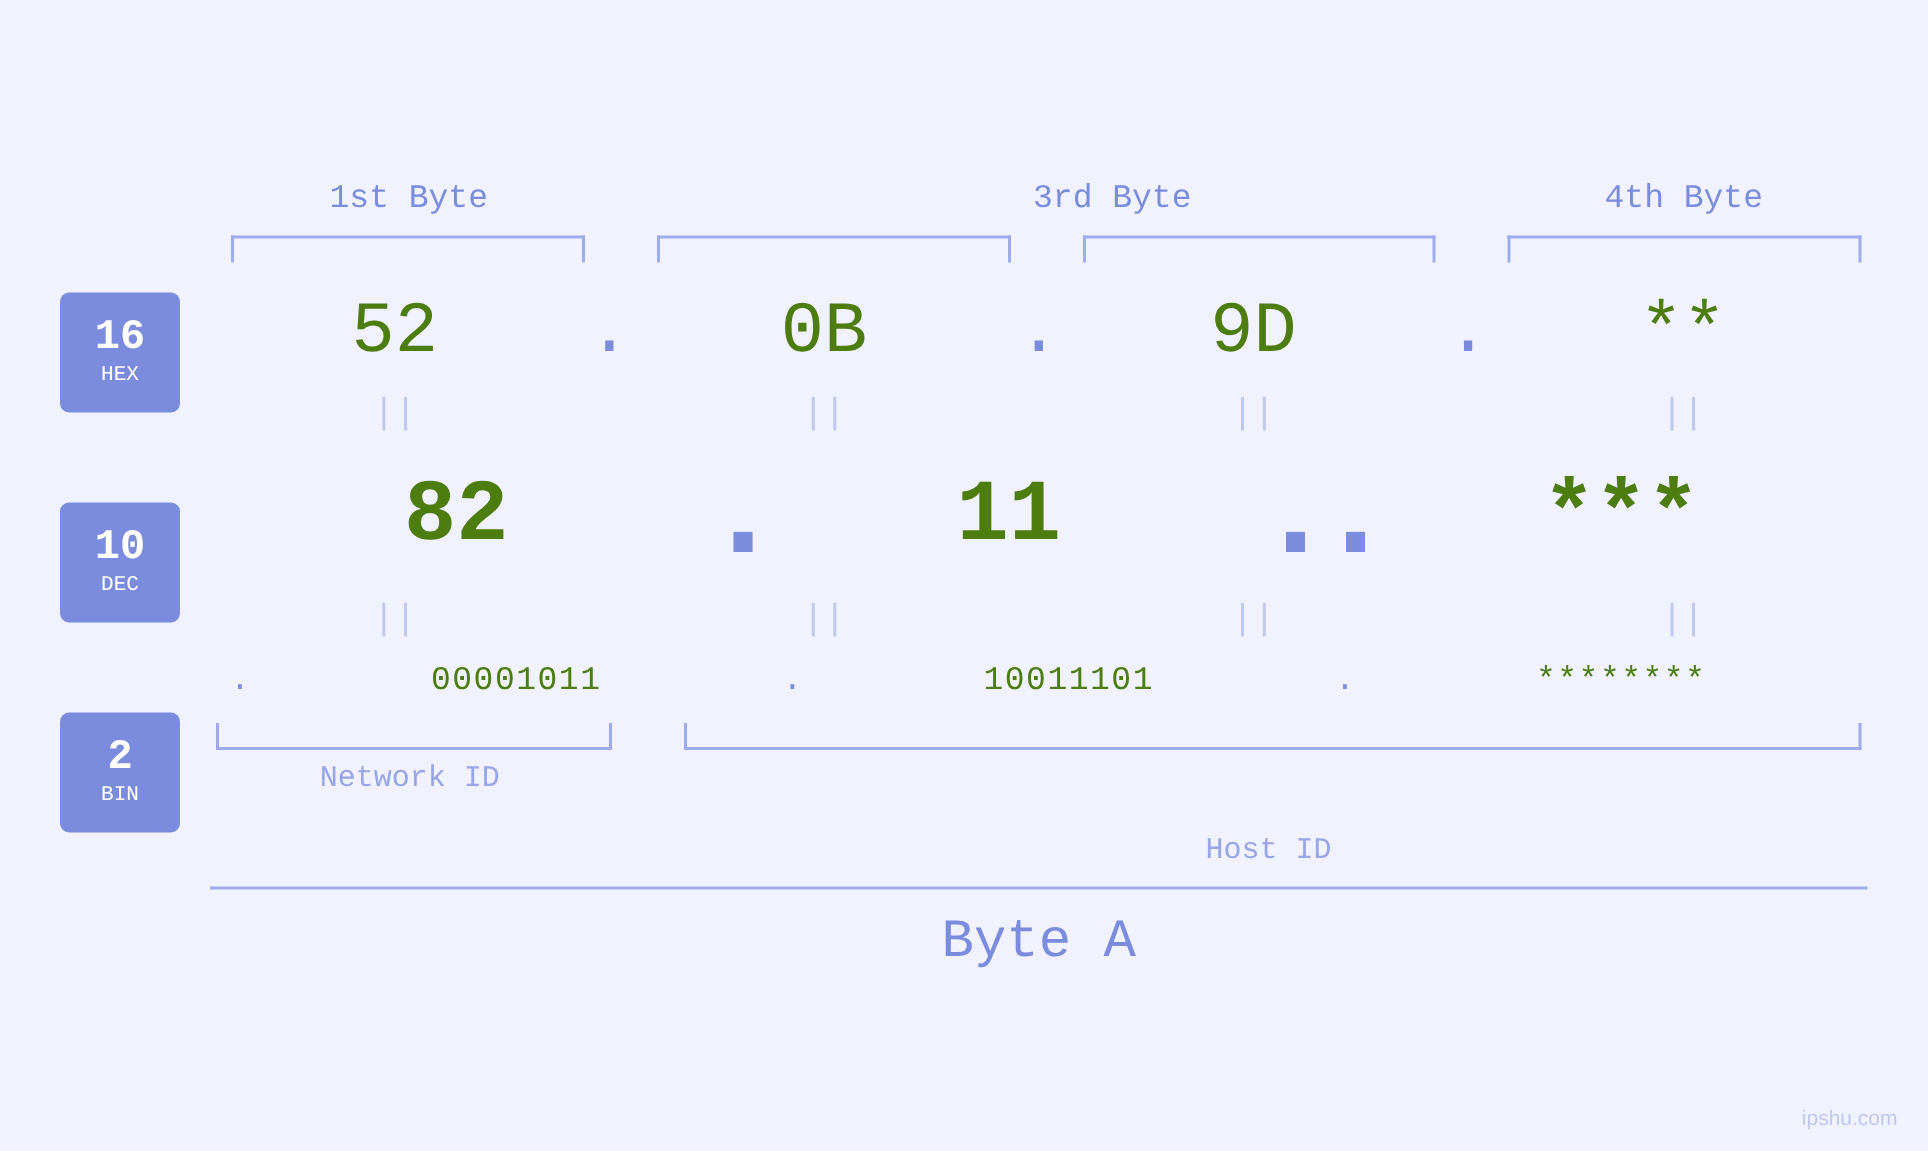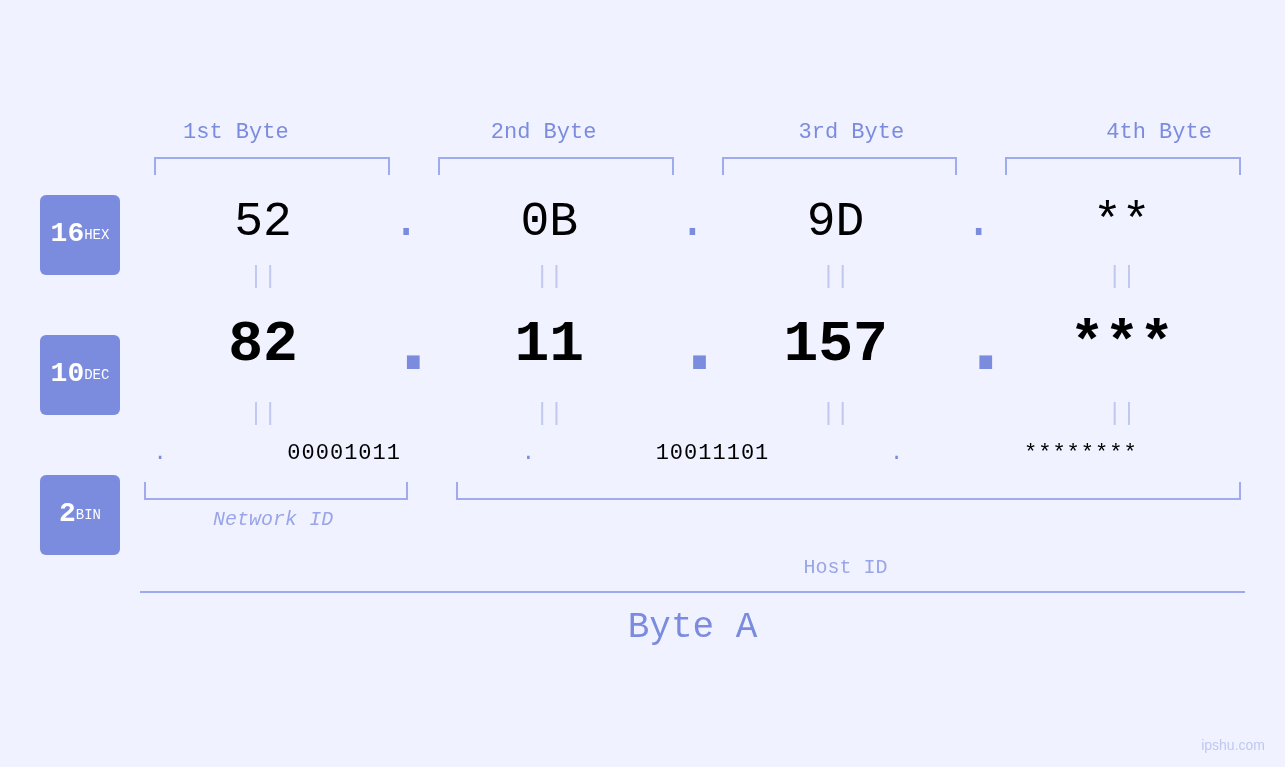--- a/index.html
+++ b/index.html
@@ -48,21 +48,21 @@
       margin-right: 20px;
       margin-top: 10px;
     }
 
     .base-badge {
       width: 80px;
       height: 80px;
       background-color: #7b8cde;
       border-radius: 6px;
       display: flex;
-      flex-direction: row;
+      flex-direction: column;
       align-items: center;
       justify-content: center;
       color: white;
       margin-bottom: 60px;
     }
 
     .base-badge:last-child {
       margin-bottom: 0;
     }
 
@@ -87,21 +87,21 @@
     
     .data-row {
       display: flex;
       align-items: center;
       width: 100%;
     }
 
     .cell {
       flex: 1;
       text-align: center;
-      color: #000000;
+      color: #4d7c0f;
       font-family: 'Courier New', Courier, monospace;
       position: relative;
     }
 
     .cell-dot {
       width: 40px;
       text-align: center;
       color: #7b8cde;
       font-family: 'Courier New', Courier, monospace;
     }
@@ -164,21 +164,20 @@
     }
   </style>
 </head>
 <body>
 
 <div class="main-container">
 
   <div style="display:flex; width:100%; padding-left:110px; margin-bottom:4px;gap:48px;">
     <div class="byte-header">1st Byte</div>
     <div style="width:40px;"></div>
-    <div class="byte-header">2nd Byte</div>
     <div style="width:40px;"></div>
     <div class="byte-header">3rd Byte</div>
     <div style="width:40px;"></div>
     <div class="byte-header">4th Byte</div>
   </div>
 
   <div style="display:flex; width:100%; padding-left:110px; margin-bottom:10px;">
     <div style="flex:1; height:18px; border-top:2px solid #a0aaee; border-left:2px solid #a0aaee; border-right:2px solid #a0aaee; margin:0 4px;"></div>
     <div style="width:40px;"></div>
     <div style="flex:1; height:18px; border-top:2px solid #a0aaee; border-left:2px solid #a0aaee; border-right:2px solid #a0aaee; margin:0 4px;"></div>
@@ -225,21 +224,20 @@
         <div class="cell" style="font-size:24px; color:#c0c8f0;">||</div>
         <div class="cell-dot" style="color:transparent;">.</div>
         <div class="cell" style="font-size:24px; color:#c0c8f0;">||</div>
       </div>
 
       <div class="data-row dec-row">
         <div class="cell">82</div>
         <div class="cell-dot">.</div>
         <div class="cell">11</div>
         <div class="cell-dot">.</div>
-        <div class="cell">157</div>
         <div class="cell-dot">.</div>
         <div class="cell">***</div>
       </div>
 
       <div class="equals-row">
         <div class="cell" style="font-size:24px; color:#c0c8f0;">||</div>
         <div class="cell-dot" style="color:transparent;">.</div>
         <div class="cell" style="font-size:24px; color:#c0c8f0;">||</div>
         <div class="cell-dot" style="color:transparent;">.</div>
         <div class="cell" style="font-size:24px; color:#c0c8f0;">||</div>
@@ -259,21 +257,21 @@
       <div style="display:flex; width:100%; margin-top:6px;">
 
         <div style="flex:1; height:18px; border-bottom:2px solid #a0aaee; border-left:2px solid #a0aaee; border-right:2px solid #a0aaee; margin:0 4px;"></div>
 
         <div style="width:40px;"></div>
 
         <div style="flex:3; height:18px; border-bottom:2px solid #a0aaee; border-left:2px solid #a0aaee; border-right:2px solid #a0aaee; margin:0 4px;"></div>
       </div>
 
       <div style="display:flex; width:100%; margin-top:8px;">
-        <div style="flex:1; text-align:center; color:#9aa5e8; font-size:20px; font-family:'Courier New',Courier,monospace;font-style:italic;">Network ID</div>
+        <div style="flex:1; text-align:center; color:#9aa5e8; font-size:20px; font-family:'Courier New',Courier,monospace;">Network ID</div>
         <div style="width:40px;"></div>
         <div style="flex:3; text-align:center; color:#9aa5e8; font-size:20px; font-family:'Courier New',Courier,monospace;margin-top:48px;">Host ID</div>
       </div>
 
       <div style="width:100%; margin-top:12px;">
         <div style="width:100%; height:2px; background-color:#a0aaee;"></div>
         <div style="text-align:center; color:#7b8cde; font-size:36px; font-family:'Courier New',Courier,monospace; margin-top:14px;">Byte A</div>
       </div>
 
     </div>

